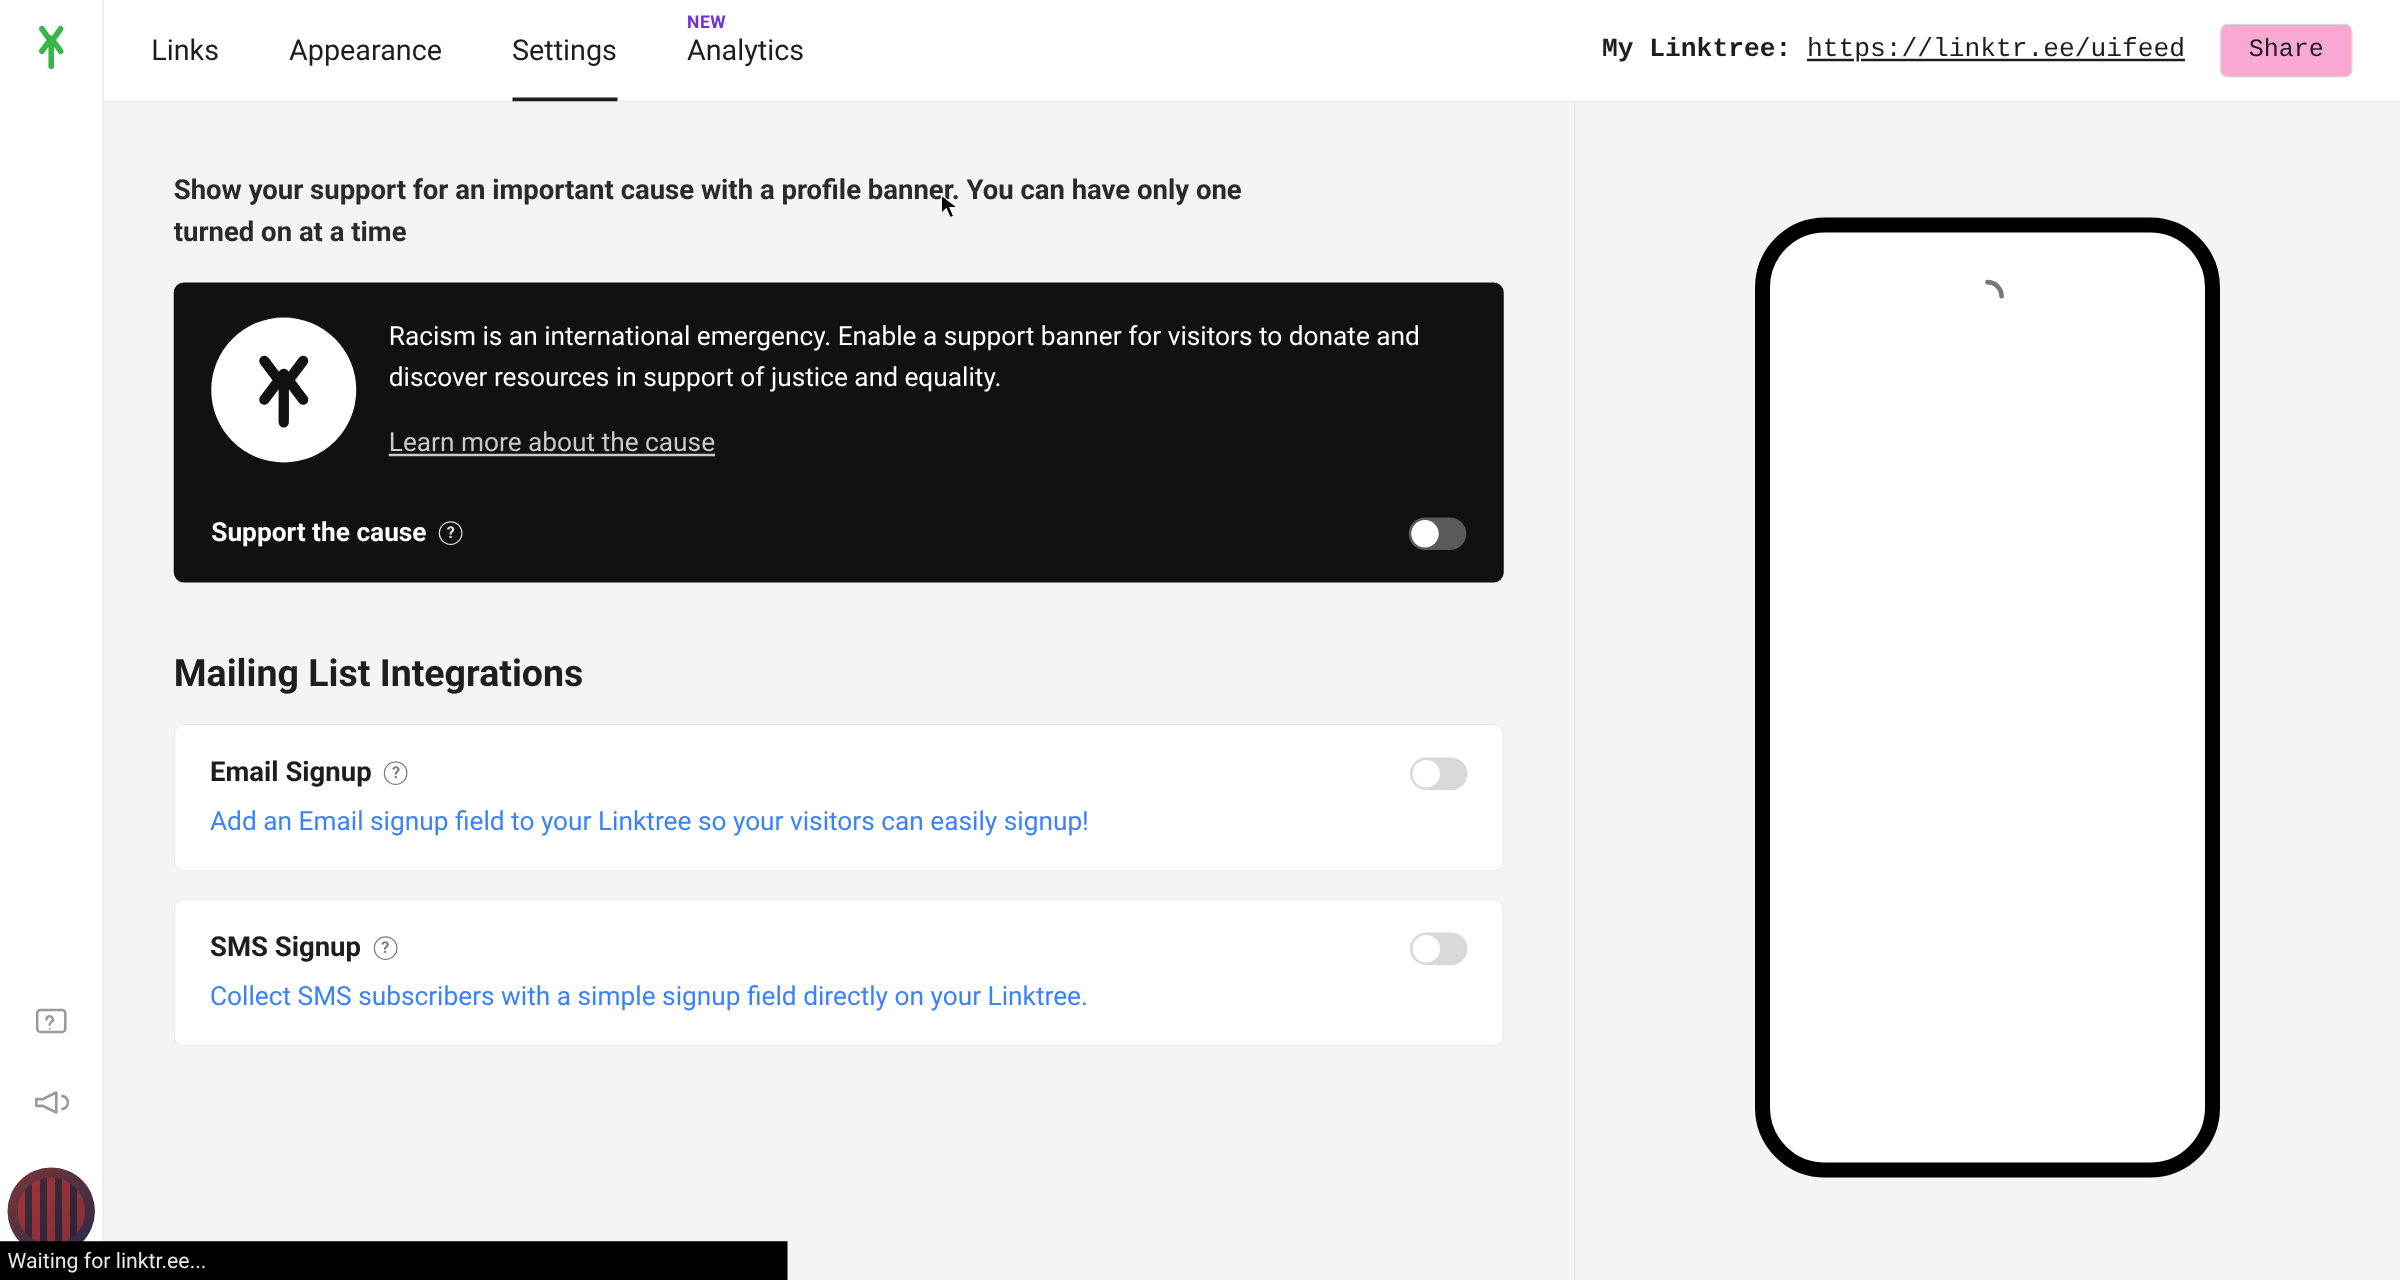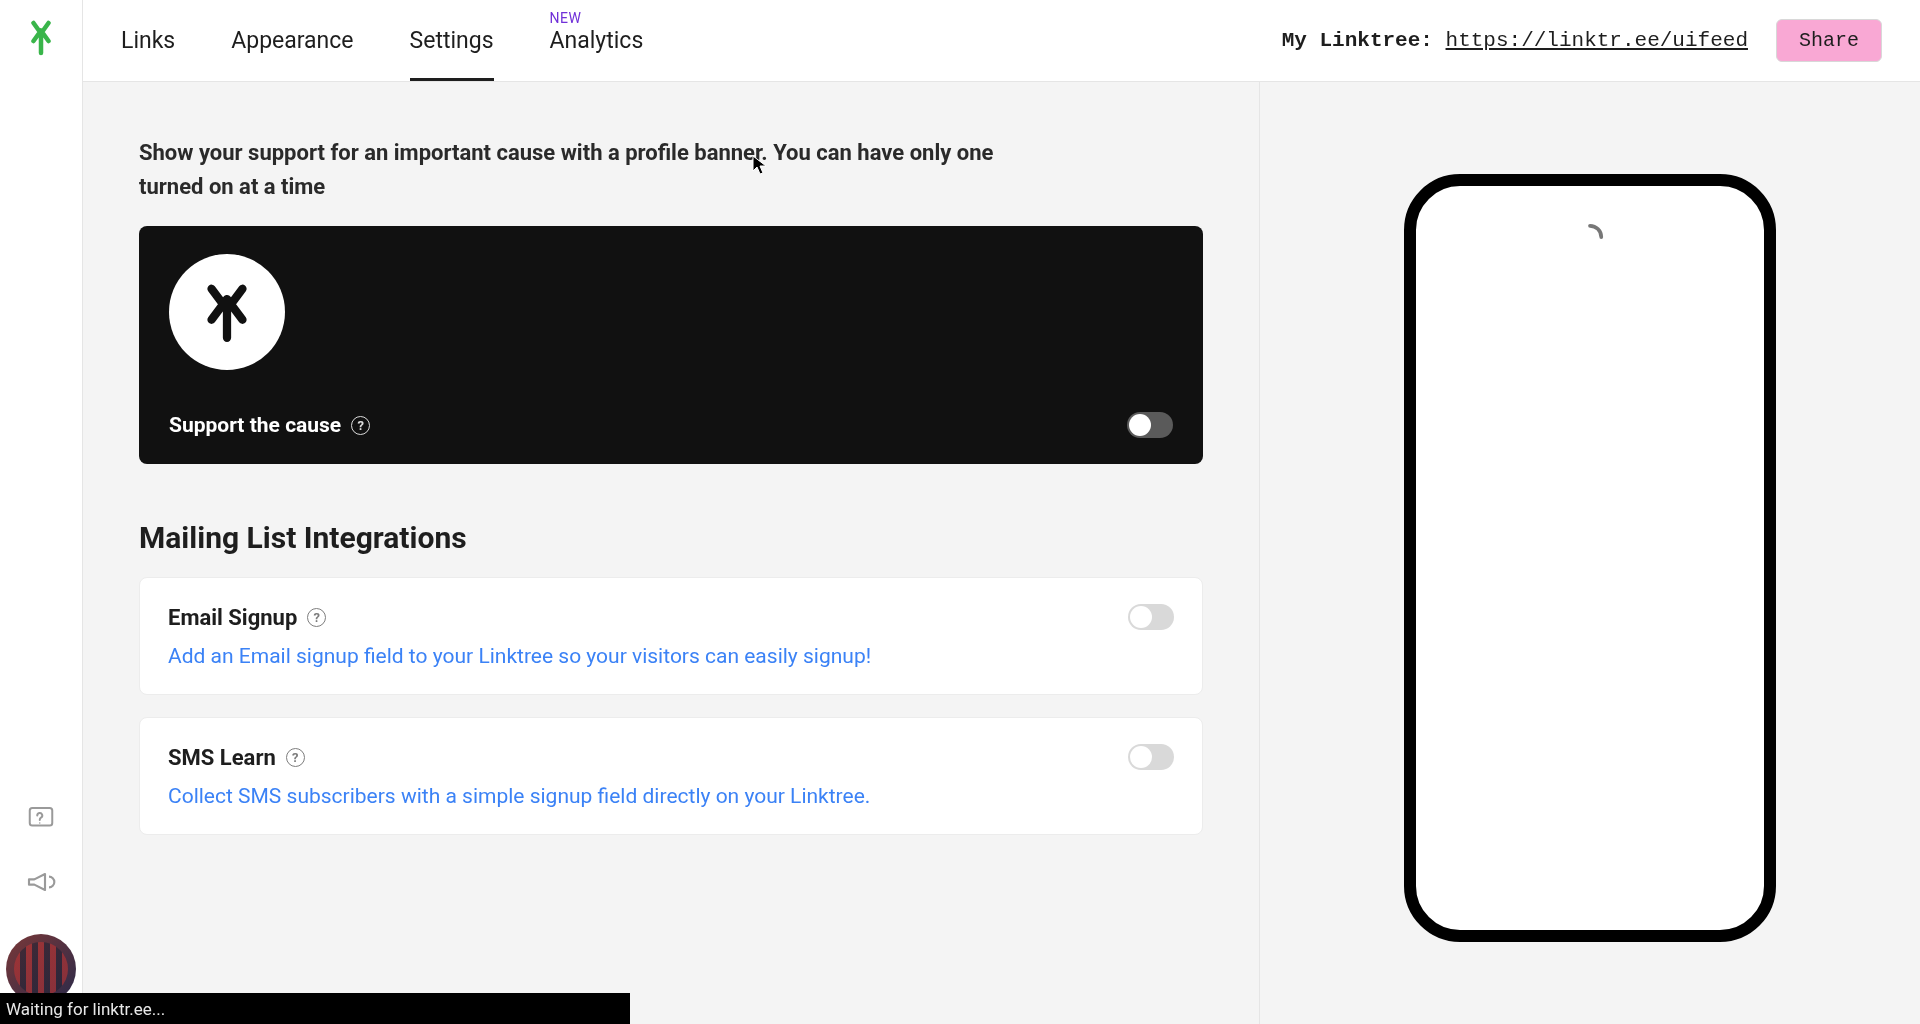--- a/index.html
+++ b/index.html
@@ -108,21 +108,21 @@
   position: absolute;
   left: 0; right: 0; bottom: 0;
   height: 3px;
   background: #1e1e1e;
 }
 .tab-badge {
   position: absolute;
   top: 10px;
   left: 0;
   font-size: 14px;
-  font-weight: 400;
+  font-weight: 700;
   letter-spacing: .5px;
   color: #7030d8;
 }
 .right-header {
   margin-left: auto;
   display: flex;
   align-items: center;
   gap: 28px;
   font-size: 21px;
   font-family: Liberation Mono, monospace;
@@ -351,20 +351,24 @@
         <div>
           <div class="section-desc">Show your support for an important cause with a profile banner. You can have only one turned on at a time</div>
 
           <div class="black-card">
             <div class="black-card-top">
               <div class="cause-icon">
                 <svg width="62" height="62" viewBox="0 0 24 24" fill="none">
                   <path d="M6 3 L12 11 L18 3 M6 15 L12 7 L18 15 M12 11 L12 22" stroke="#111" stroke-width="3.2" stroke-linecap="round" stroke-linejoin="round"></path>
                 </svg>
               </div>
+              <div class="cause-text">
+                <span>Racism is an international emergency. Enable a support banner for visitors to donate and discover resources in support of justice and equality.</span><br>
+                <span class="learn-link">Learn more about the cause</span>
+              </div>
             </div>
             <div class="toggle-row">
               <div class="toggle-row-left">
                 <span>Support the cause</span>
                 <span class="help-dot">?</span>
               </div>
               <div class="toggle off-dark">
                   <div class="knob"></div>
                 </div>
             </div>
@@ -383,21 +387,21 @@
               <div class="toggle off-light">
                   <div class="knob"></div>
                 </div>
             </div>
             <div class="card-desc">Add an Email signup field to your Linktree so your visitors can easily signup!</div>
           </div>
 
           <div class="white-card">
             <div class="title-row">
               <div class="card-title">
-                <span>SMS Learn</span>
+                <span>SMS Signup</span>
                 <span class="help-dot" style="color:#666">?</span>
               </div>
               <div class="toggle off-light">
                   <div class="knob"></div>
                 </div>
             </div>
             <div class="card-desc">Collect SMS subscribers with a simple signup field directly on your Linktree.</div>
           </div>
 
         </div>

